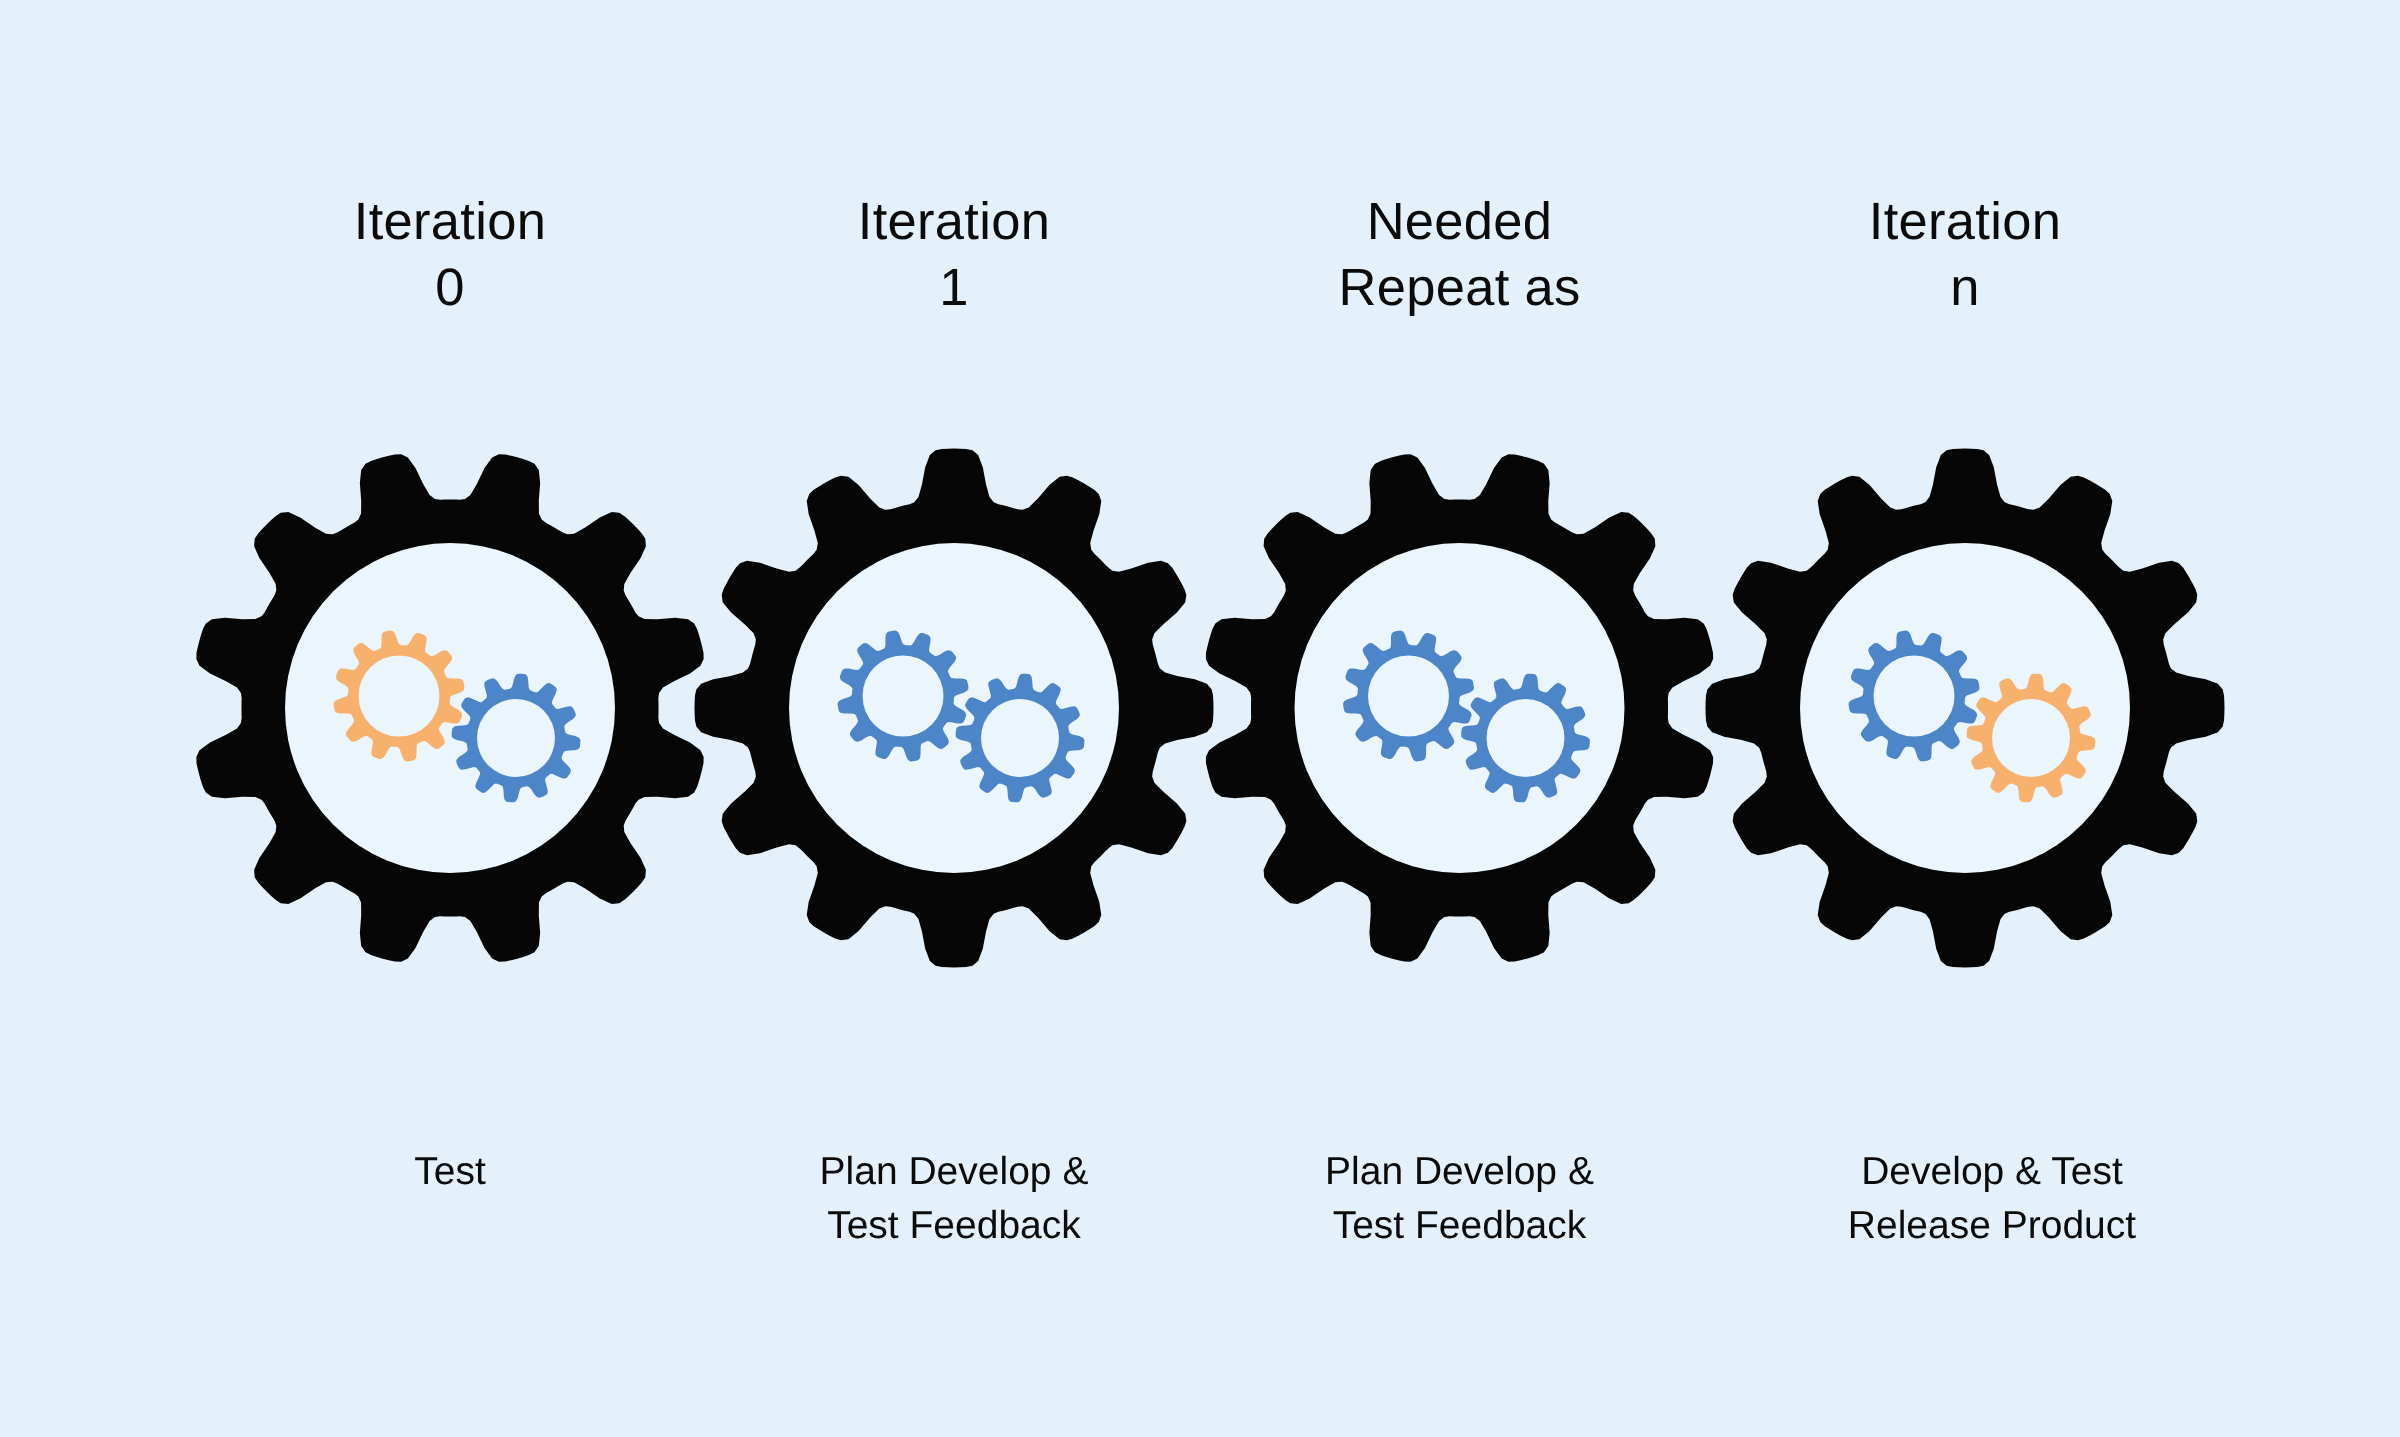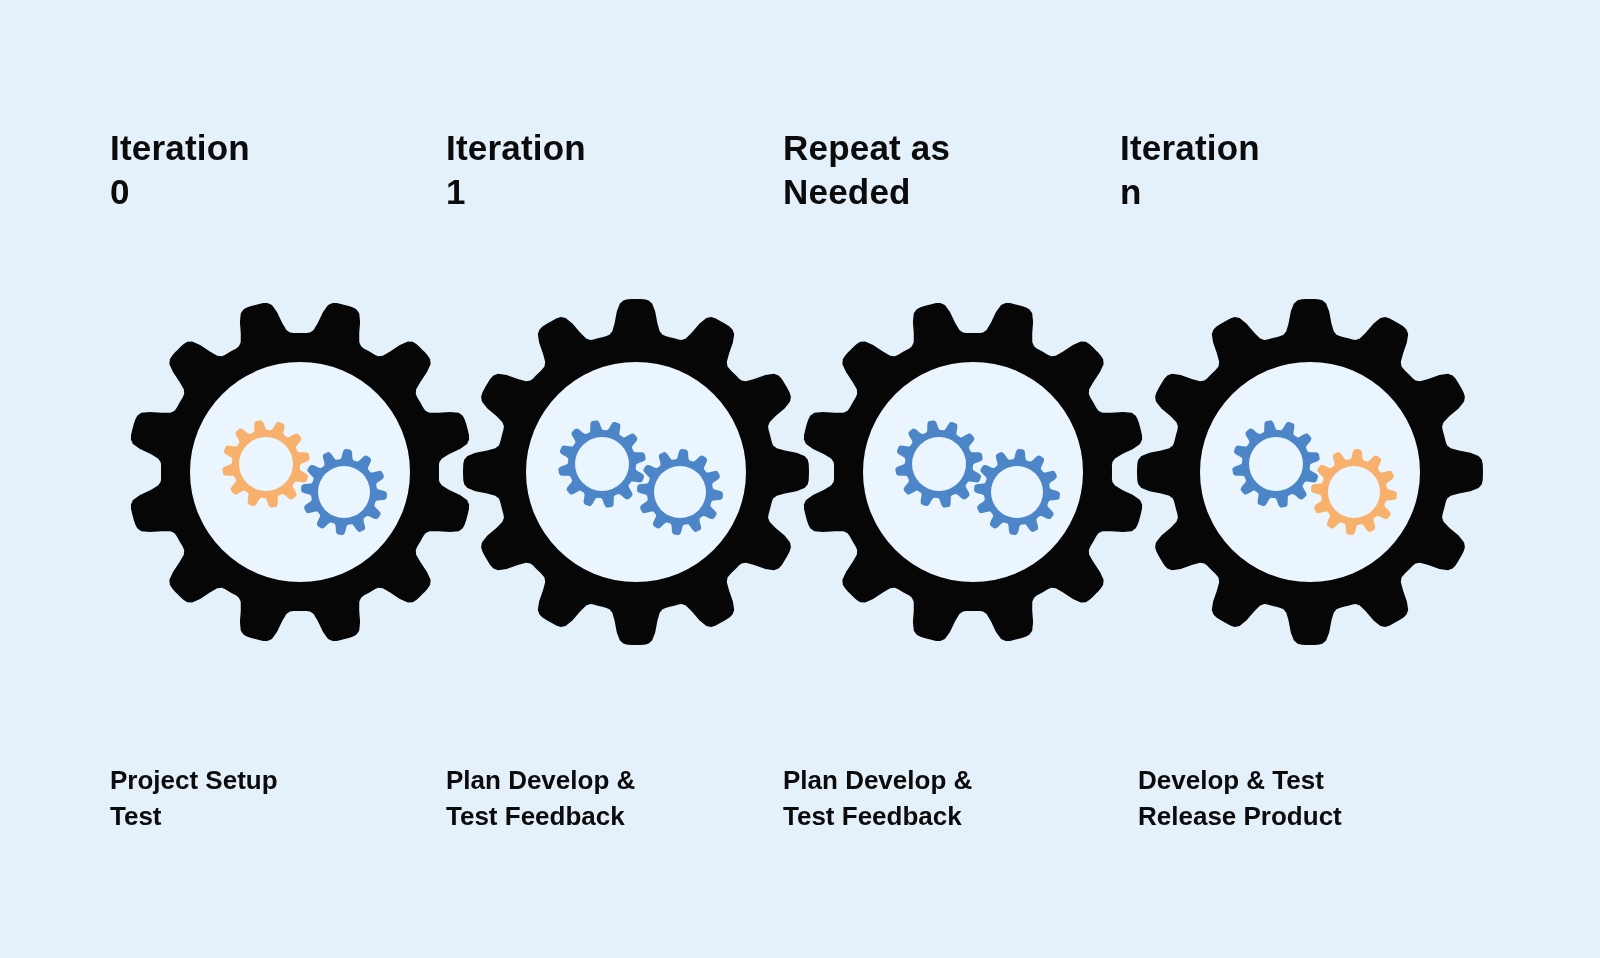--- a/index.html
+++ b/index.html
@@ -14,22 +14,23 @@
   }
   #gears {
     position: absolute; left: 0; top: 0;
     width: 1600px; height: 958px;
     display: block;
   }
   .stage-col {
     position: absolute;
     width: 380px;
     transform: translateX(-50%);
+    text-align: center;
     color: #0b0b0b;
-    font-weight: 700;
+    font-weight: 400;
   }
   .title-block {
     top: 126px;
     font-size: 35px;
     line-height: 44px;
     letter-spacing: 0.2px;
   }
   .label-block {
     top: 762px;
     font-size: 26px;
@@ -70,30 +71,29 @@
 
   <div class="stage-col title-block" style="left: 300px; color: rgb(11, 11, 11);">
     <div>Iteration</div>
     <div>0</div>
   </div>
   <div class="stage-col title-block" style="left: 636px; color: rgb(11, 11, 11);">
     <div>Iteration</div>
     <div>1</div>
   </div>
   <div class="stage-col title-block" style="left: 973px; color: rgb(11, 11, 11);">
+    <div>Needed</div>
     <div>Repeat as</div>
-    <div>Needed</div>
   </div>
   <div class="stage-col title-block" style="left: 1310px; color: rgb(11, 11, 11);">
     <div>Iteration</div>
     <div>n</div>
   </div>
 
   <div class="stage-col label-block" style="left: 300px; color: rgb(11, 11, 11);">
-    <div>Project Setup</div>
     <div>Test</div>
   </div>
   <div class="stage-col label-block" style="left: 636px; color: rgb(11, 11, 11);">
     <div>Plan Develop &amp;</div>
     <div>Test Feedback</div>
   </div>
   <div class="stage-col label-block" style="left: 973px; color: rgb(11, 11, 11);">
     <div>Plan Develop &amp;</div>
     <div>Test Feedback</div>
   </div>

